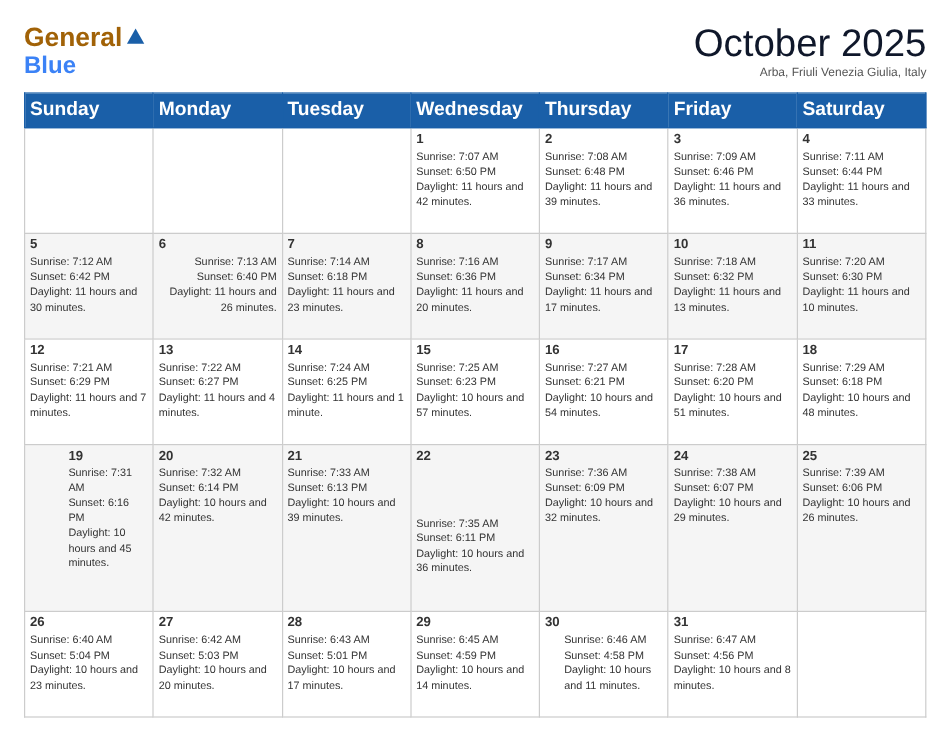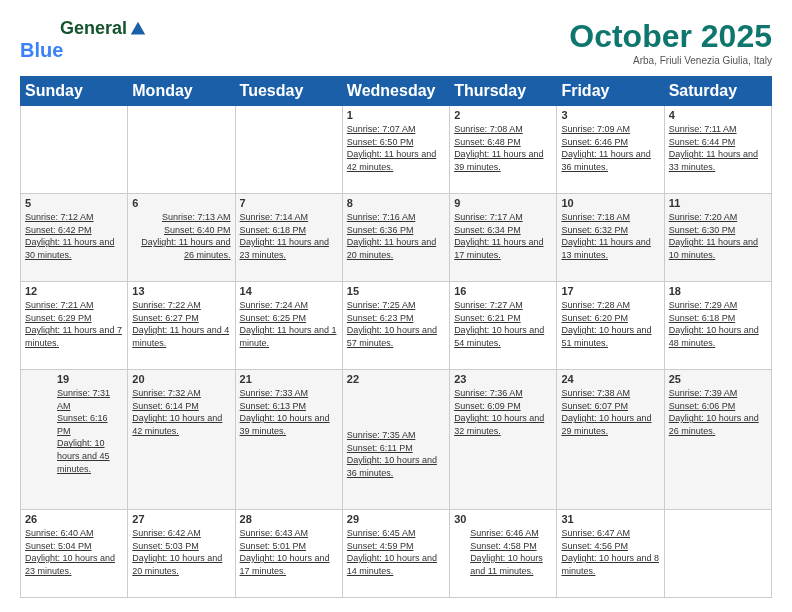--- a/index.html
+++ b/index.html
@@ -26,42 +26,41 @@
     .logo {
       display: flex;
       flex-direction: column;
       align-items: flex-start;
     }
     .logo-text {
       display: flex;
       align-items: center;
     }
     .logo-general {
-      font-size: 18px;
+      font-size: 22px;
       font-weight: bold;
-      color: #14532d;
-      margin-left: 40px;
+      color: #a16207;
     }
     .logo-blue {
       font-size: 20px;
       font-weight: bold;
       color: #3b82f6;
     }
     .logo-icon {
       width: 18px;
       height: 18px;
       margin-left: 2px;
     }
     .header-right {
       text-align: right;
     }
     .month-title {
       font-size: 32px;
-      font-weight: bold;
-      color: #0f766e;
+      font-weight: normal;
+      color: #0f172a;
     }
     .location {
       font-size: 10px;
       color: #555;
     }
     .calendar {
       flex: 1;
       border: 1px solid #ccc;
       border-collapse: collapse;
       width: 100%;
@@ -94,21 +93,20 @@
     .day-num {
       font-weight: bold;
       font-size: 11px;
       display: block;
       margin-bottom: 2px;
     }
     .day-info {
       font-size: 9px;
       color: #333;
       line-height: 1.4;
-      text-decoration: underline;
     }
     .empty {
       background: #fff !important;
     }
   </style>
 </head>
 <body>
 
 <div class="page">
   <div class="header">

